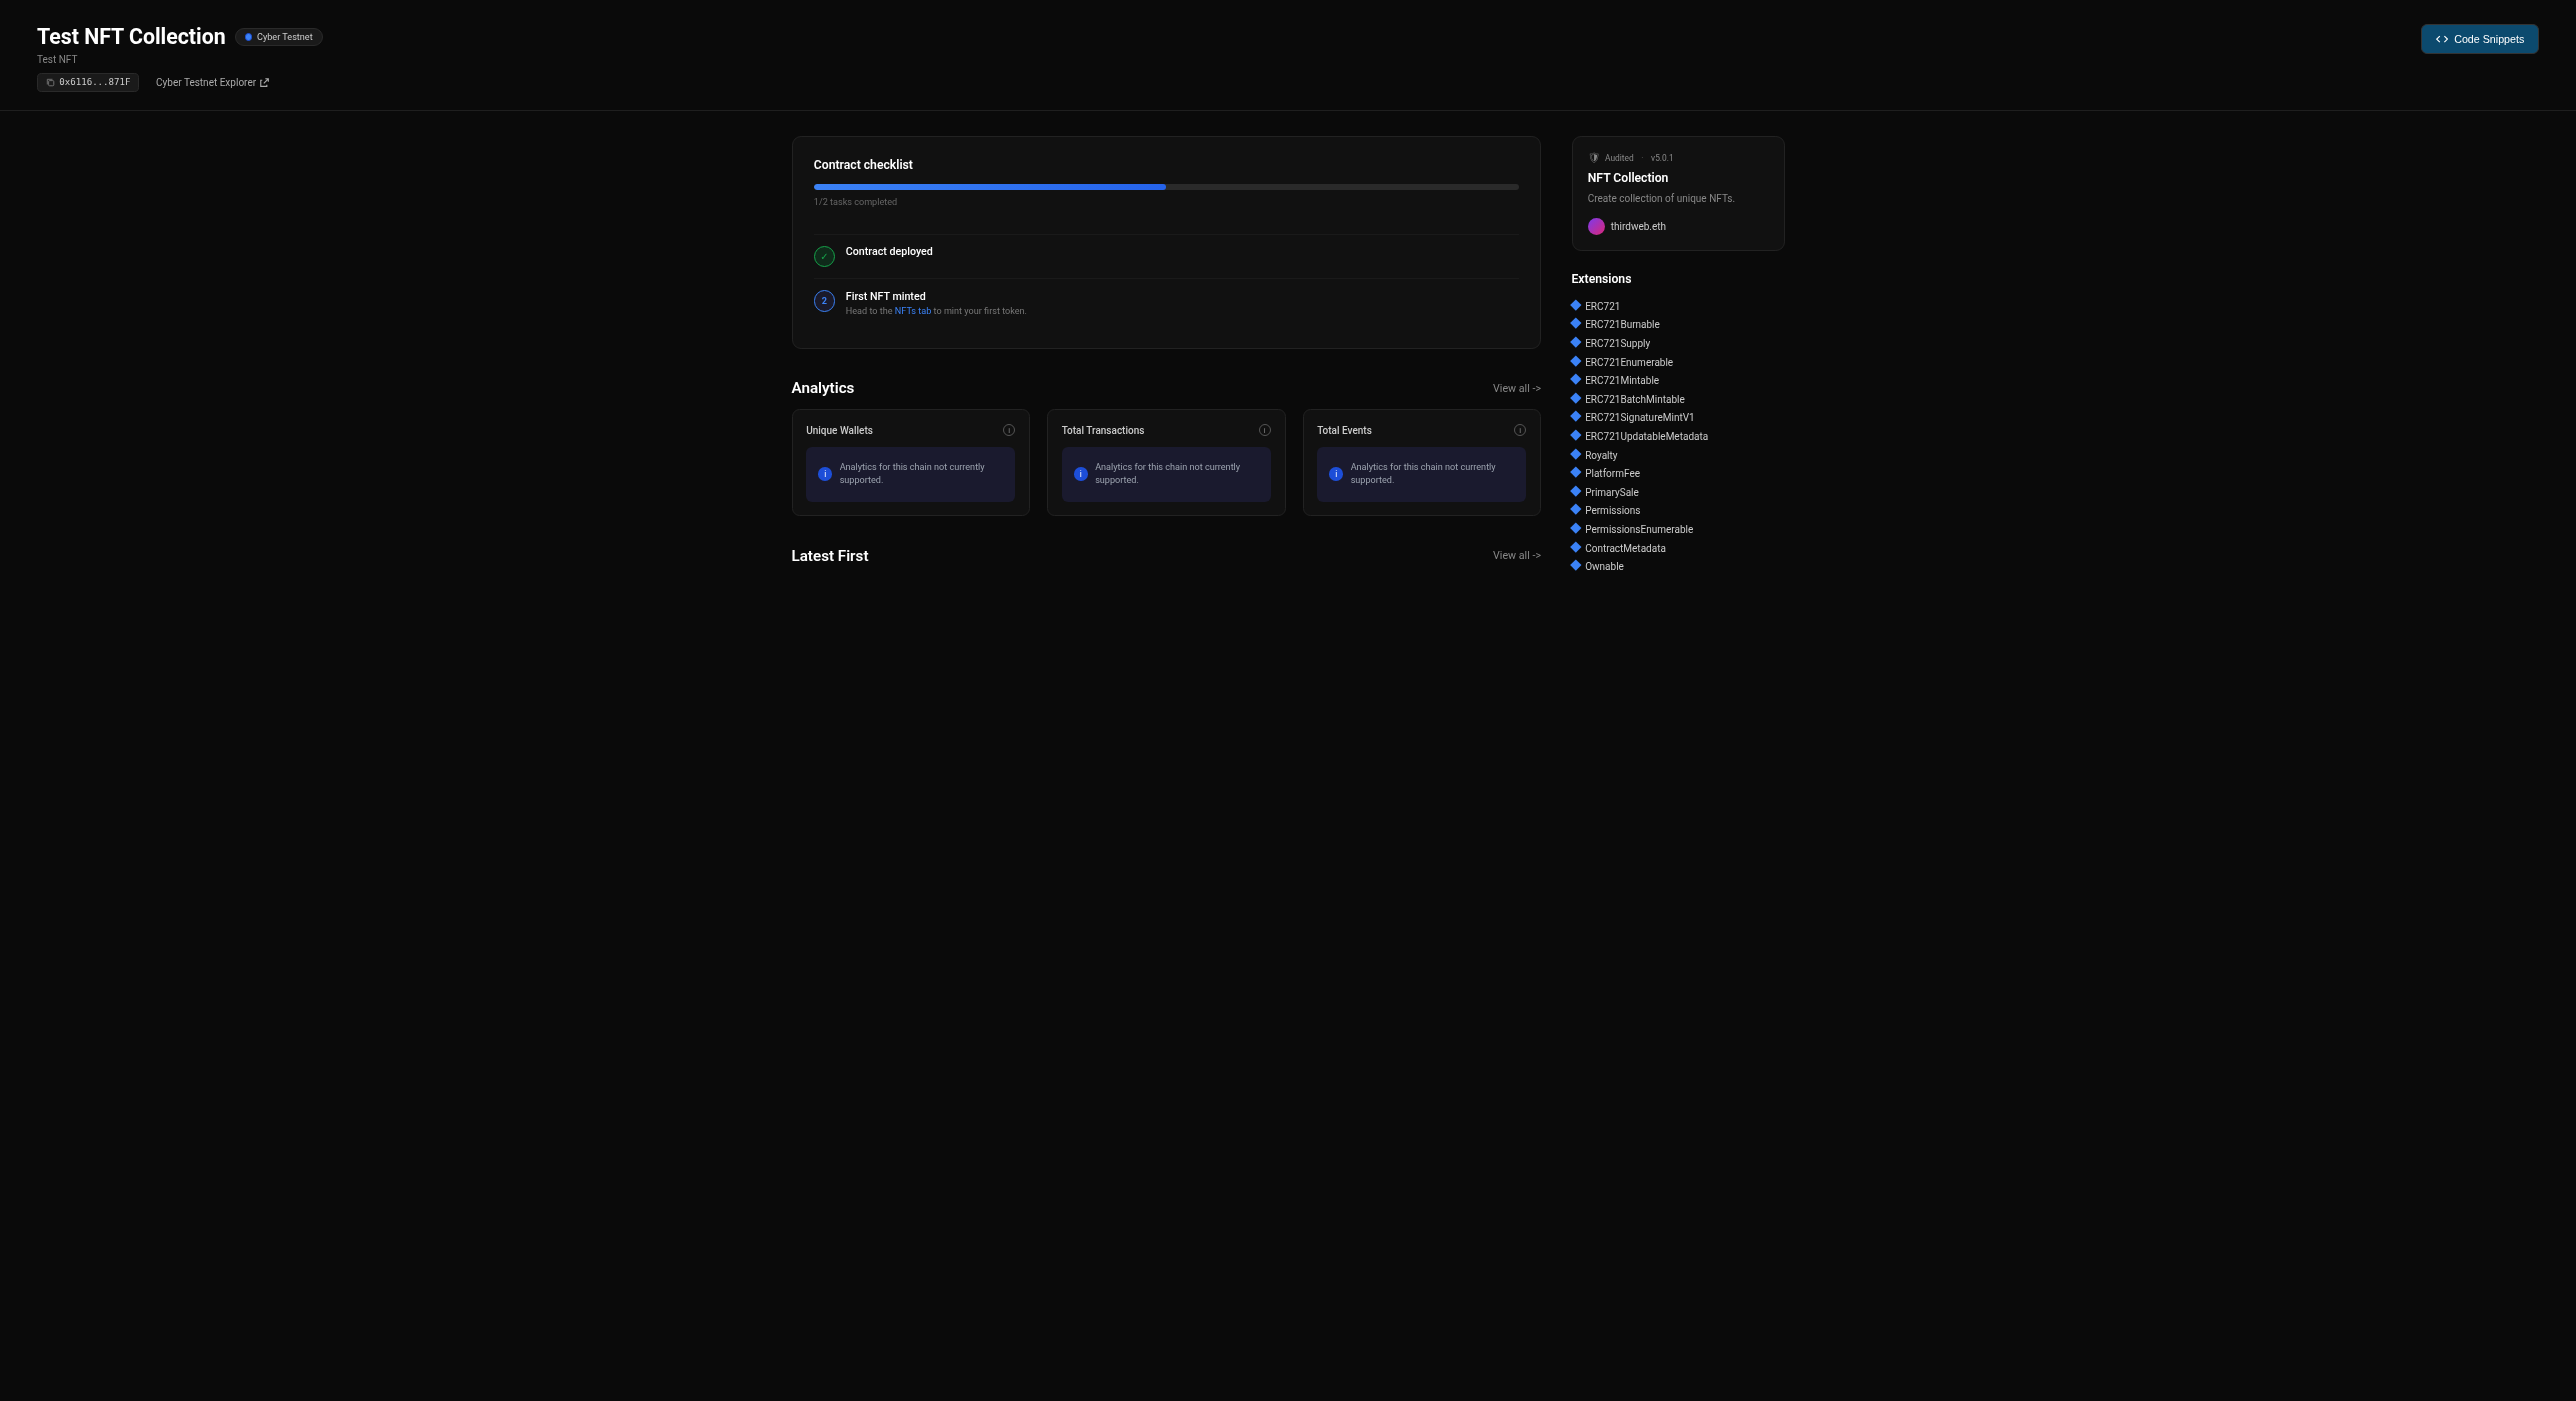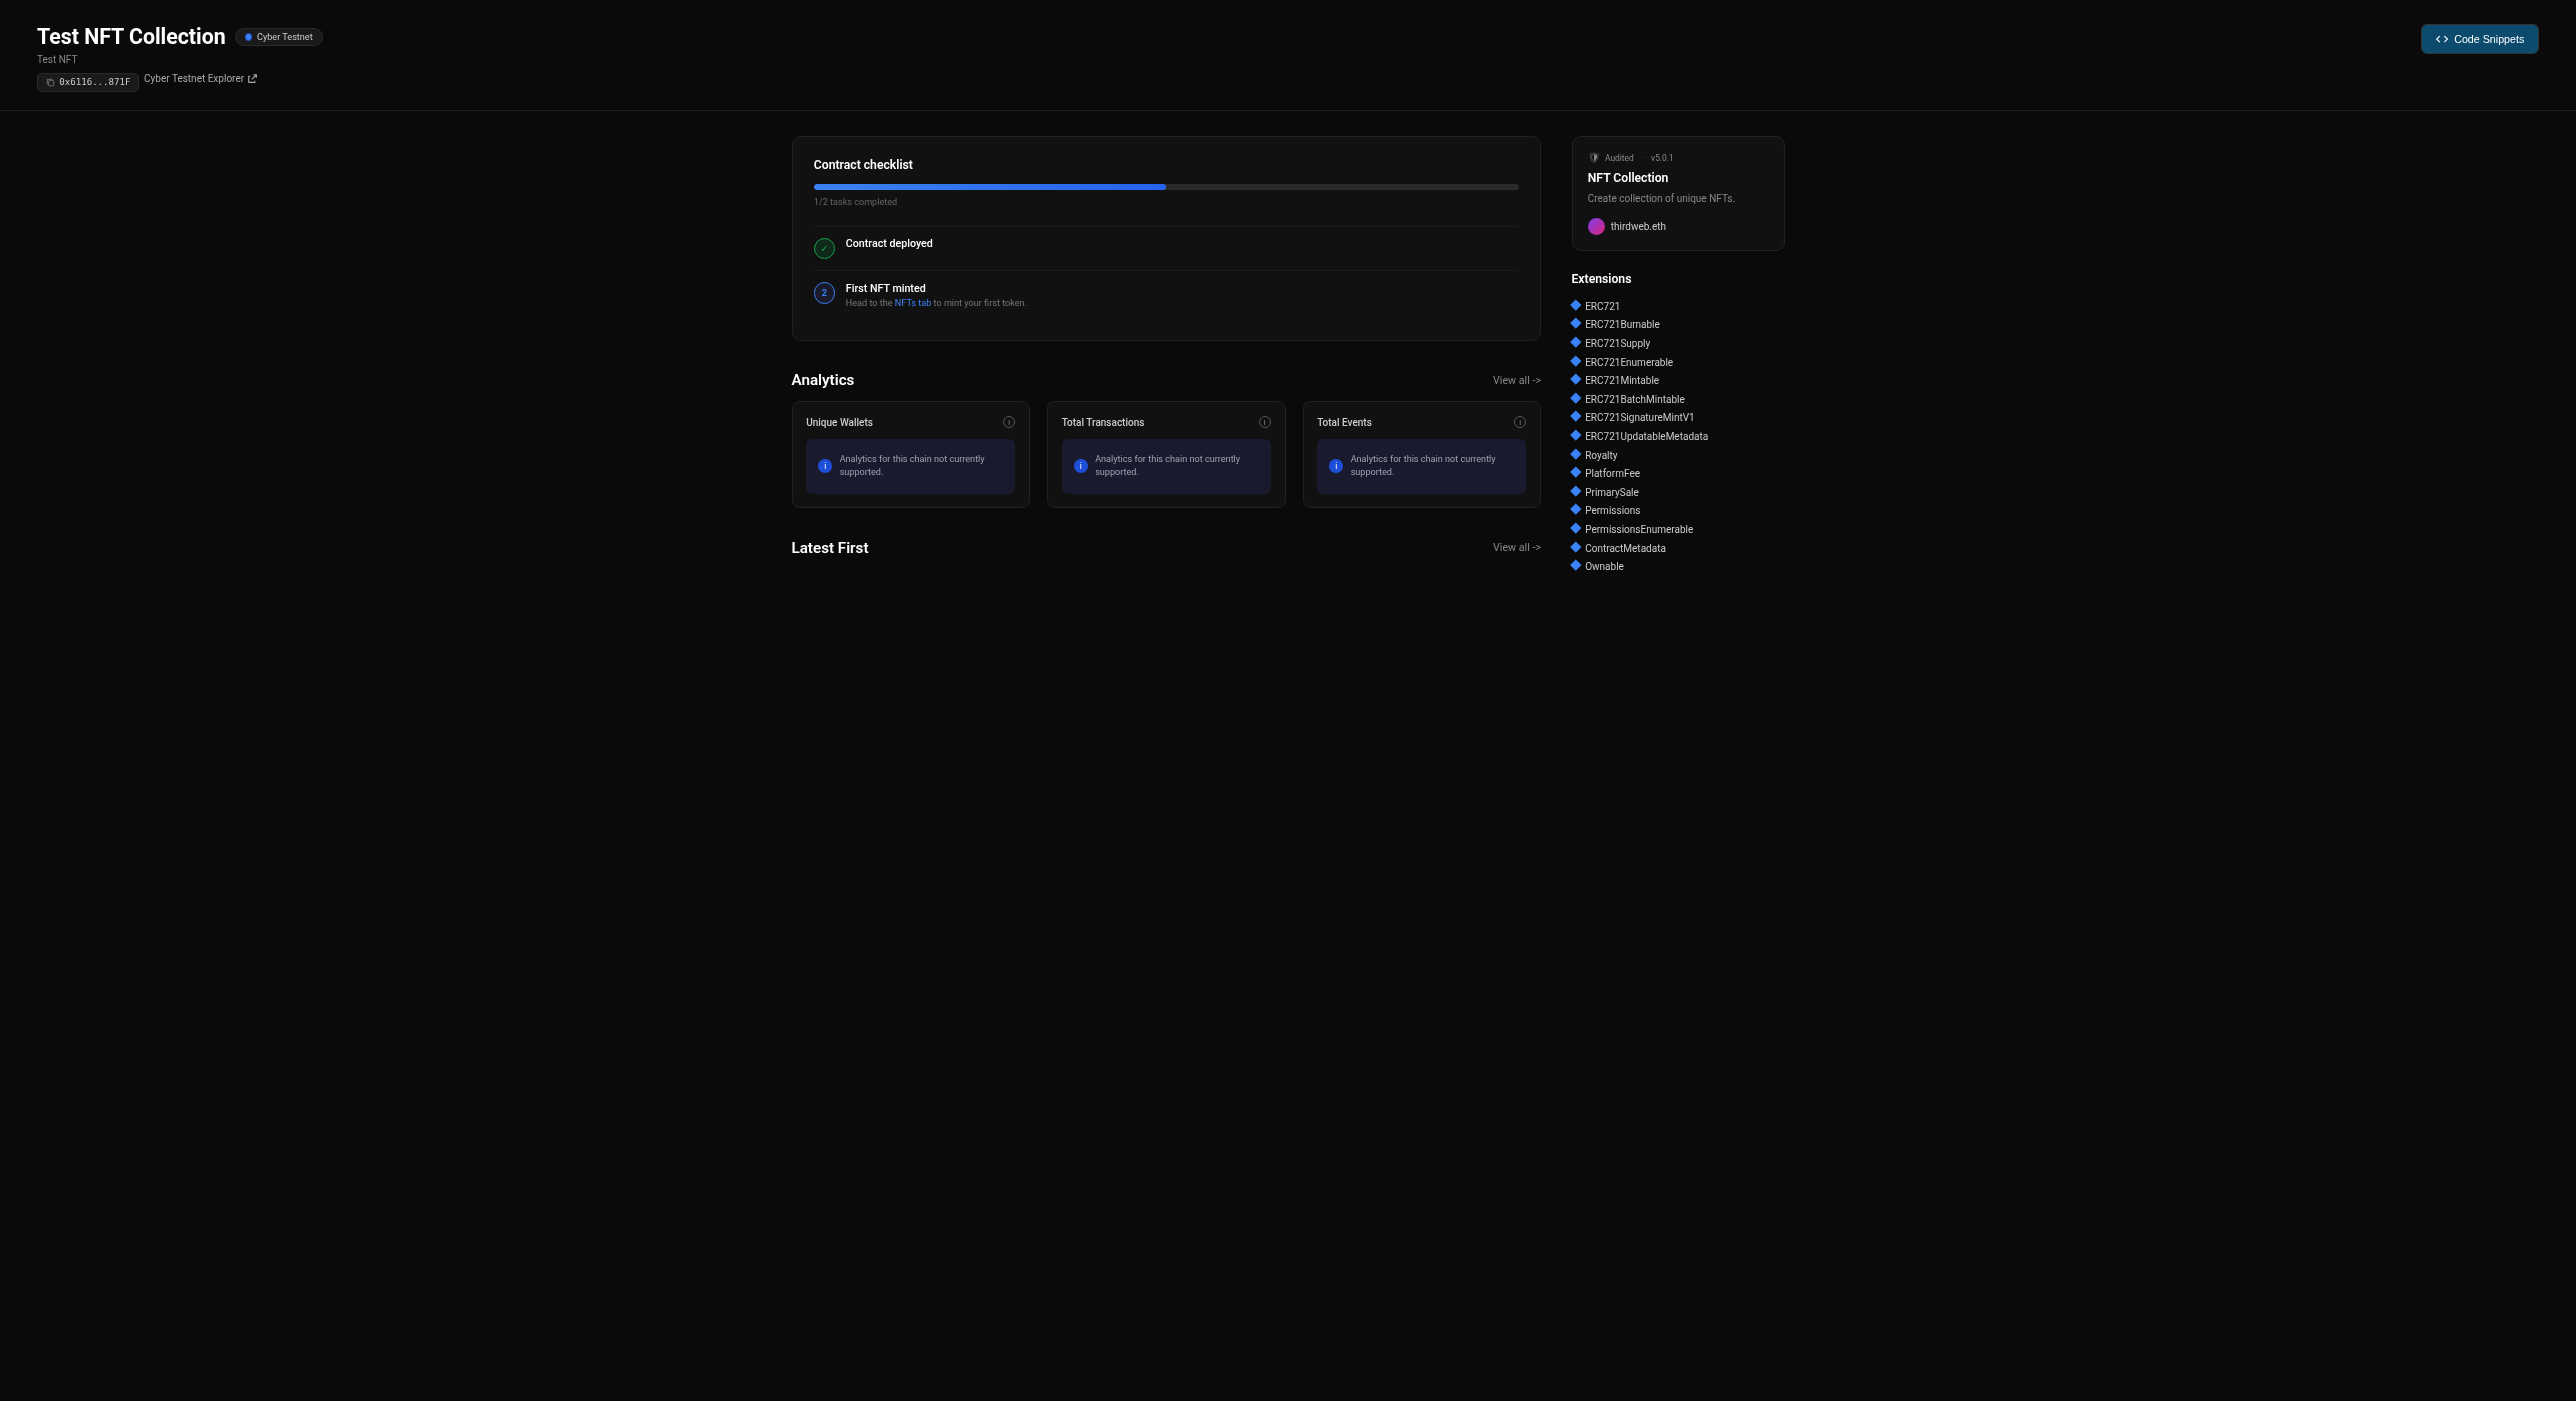--- a/index.html
+++ b/index.html
@@ -49,22 +49,22 @@
       background: #3b82f6;
       border: 1.5px solid #1d4ed8;
     }
     .subtitle {
       color: #888;
       font-size: 10px;
       margin-bottom: 7.6px;
     }
     .address-row {
       display: flex;
-      align-items: flex-start;
-      gap: 5px;
+      align-items: center;
+      gap: 17px;
     }
     .address-badge {
       display: flex;
       align-items: center;
       gap: 4.6px;
       background: #1a1a1a;
       border: 0.8px solid #2a2a2a;
       border-radius: 4.6px;
       padding: 3.8px 7.6px;
       font-size: 9.1px;
@@ -137,21 +137,21 @@
     }
     .progress-bar-fill {
       background: linear-gradient(90deg, #3b82f6, #2563eb);
       height: 100%;
       border-radius: 3px;
       width: 50%;
     }
     .progress-label {
       font-size: 9.1px;
       color: #666;
-      margin-bottom: 19px;
+      margin-bottom: 27px;
     }
     .checklist-item {
       display: flex;
       align-items: flex-start;
       gap: 10.7px;
       padding: 10.7px 0;
       border-top: 0.8px solid #1a1a1a;
     }
     .checklist-icon {
       width: 21.3px;

